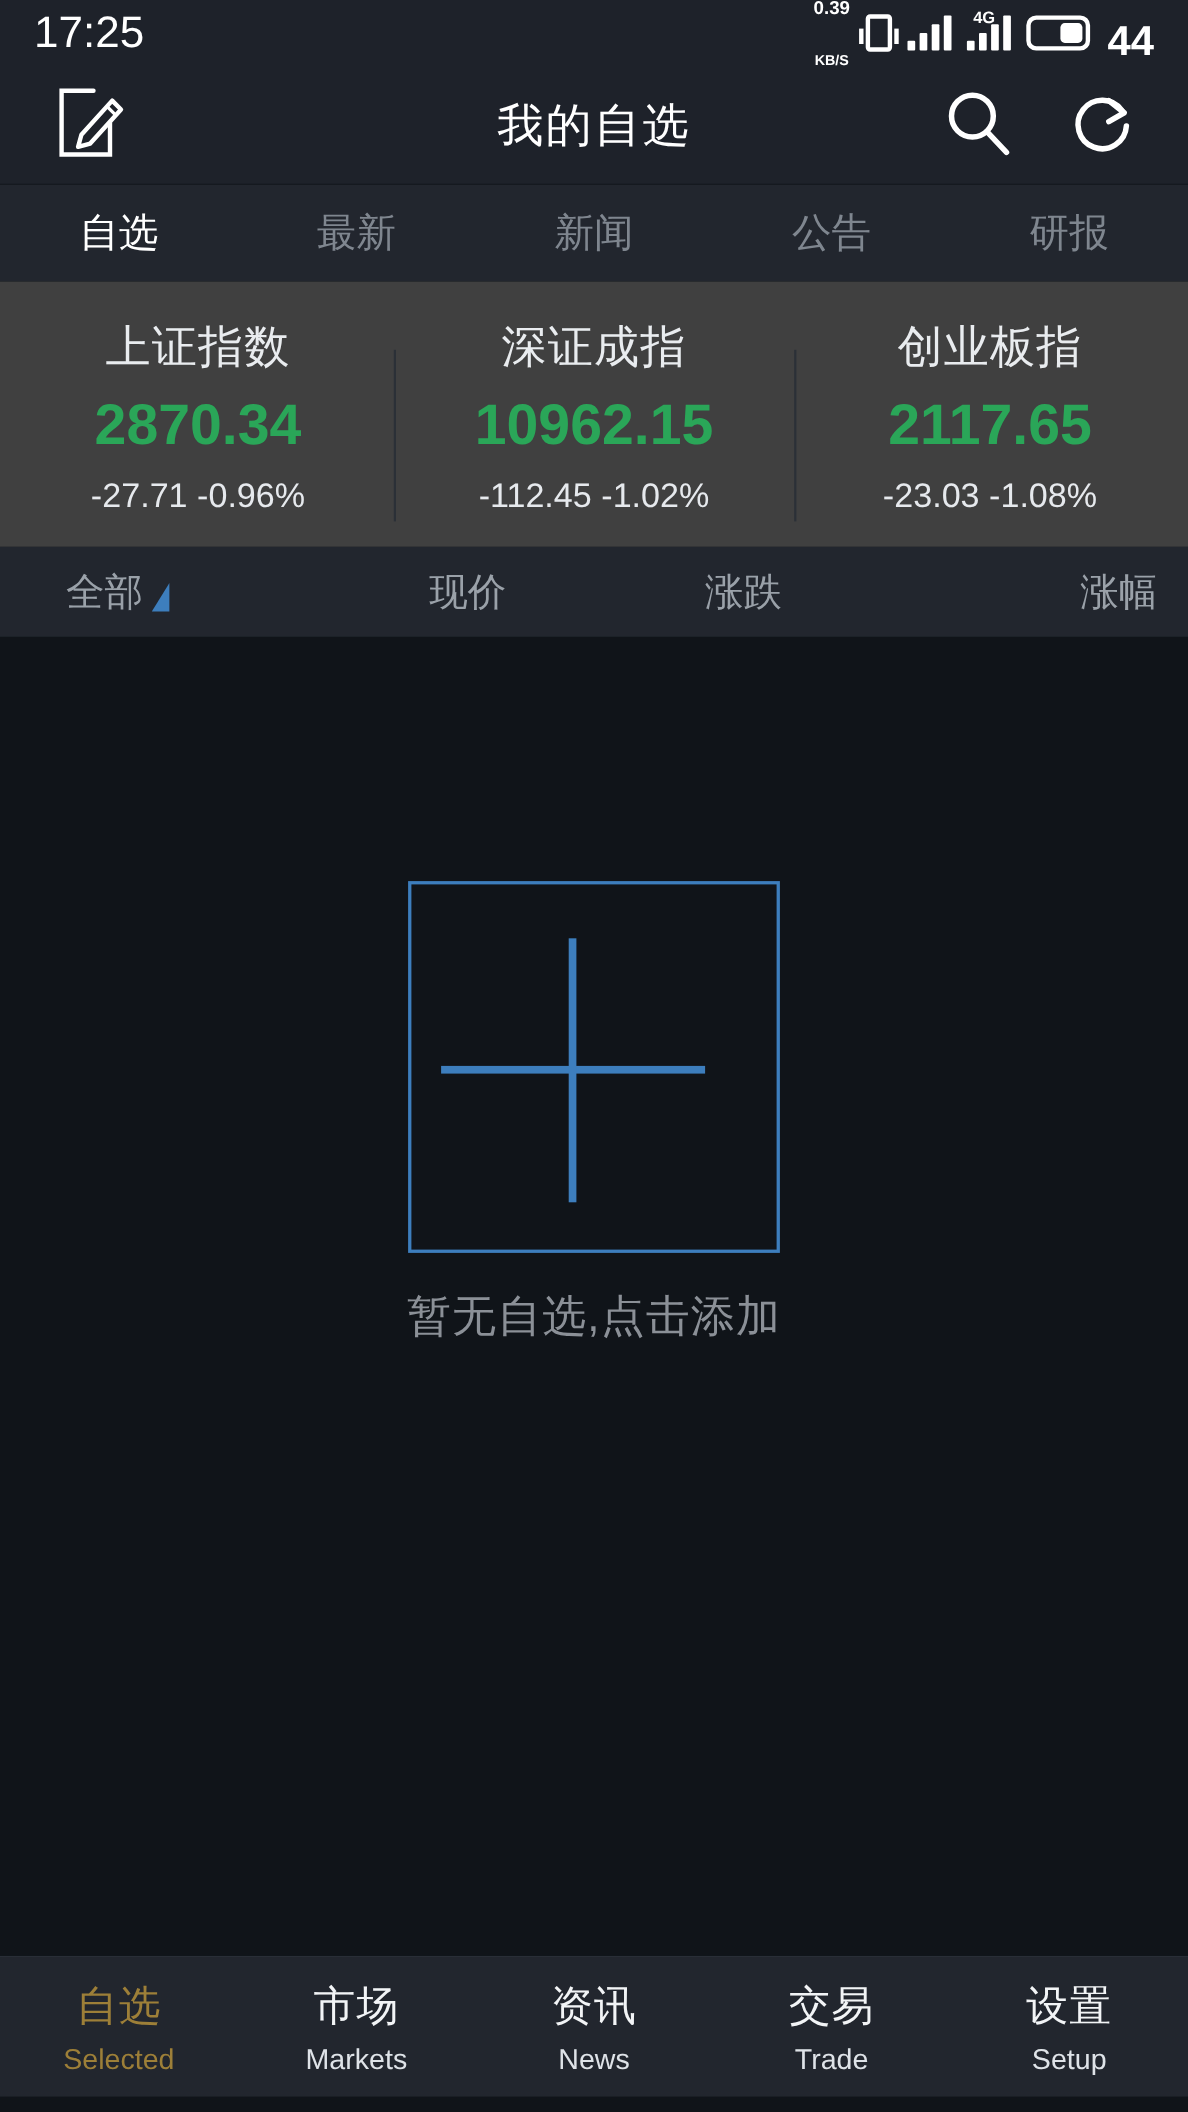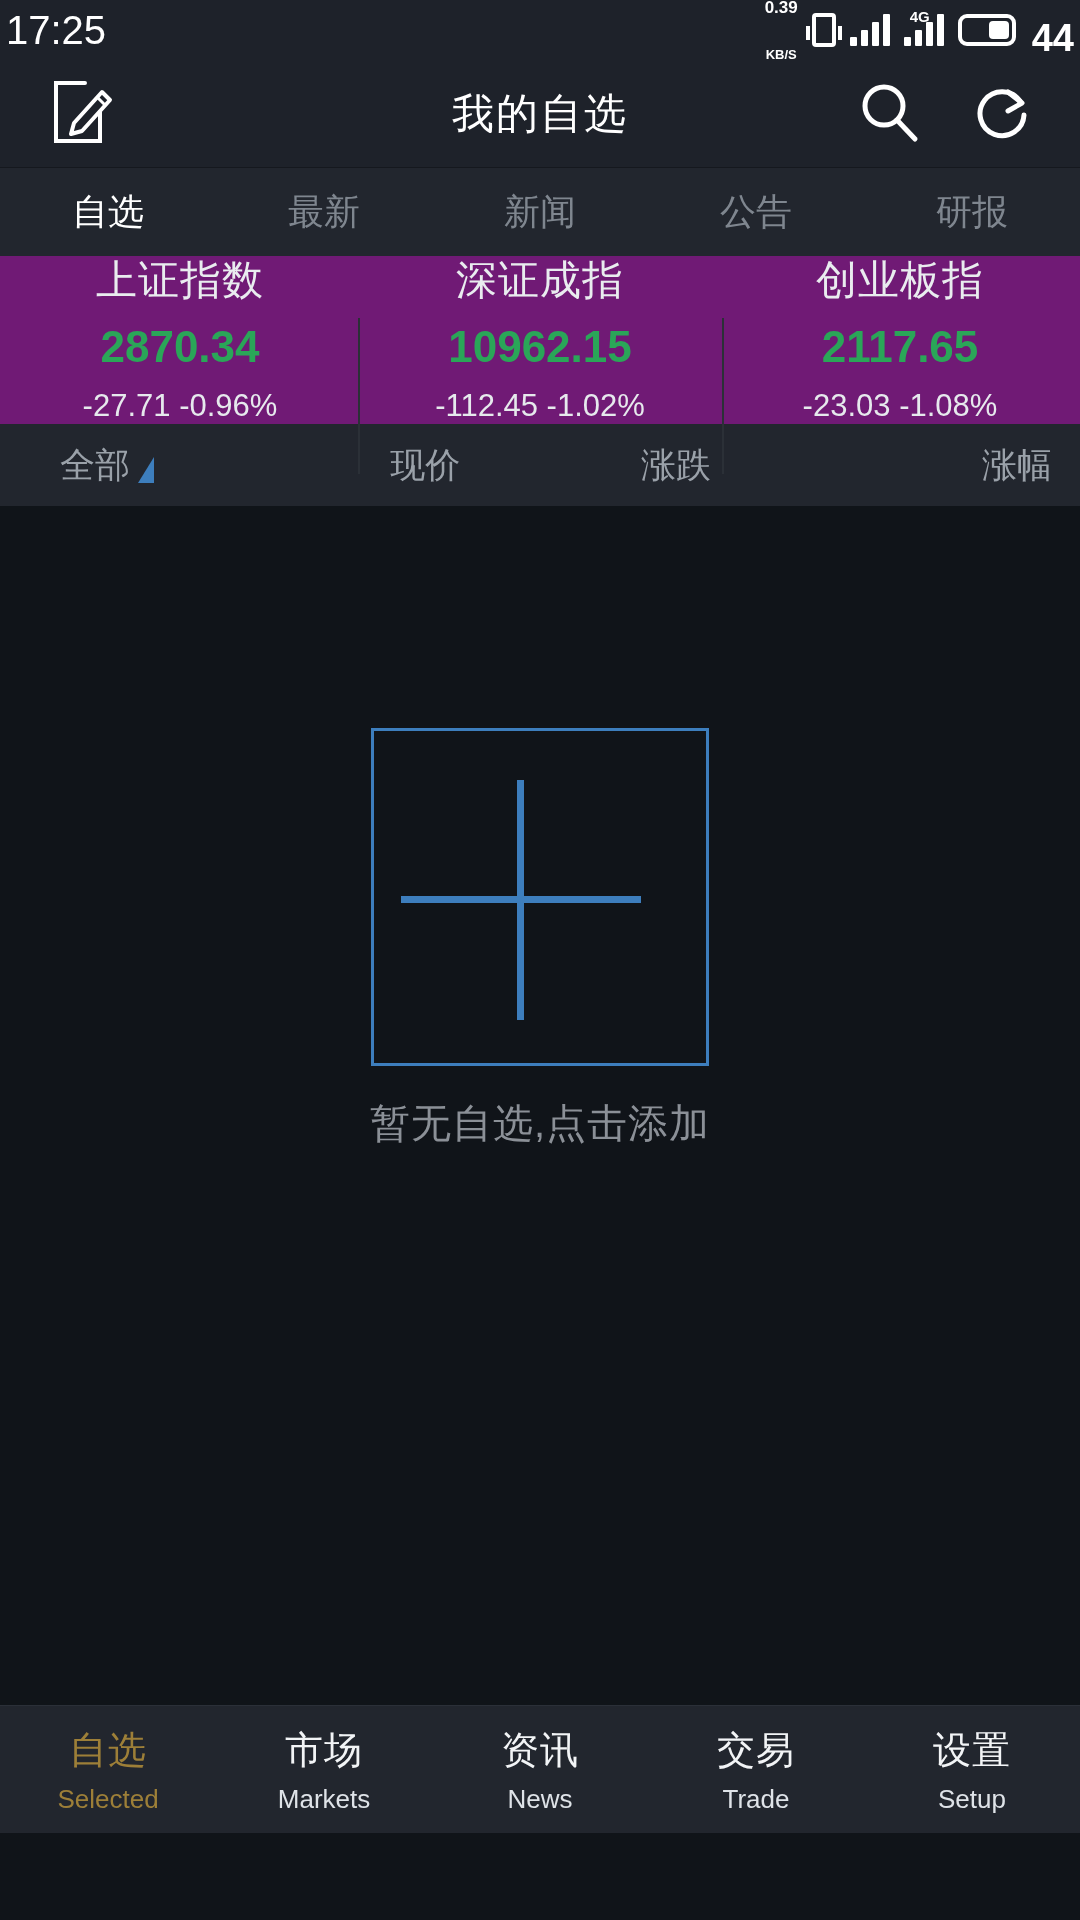--- a/index.html
+++ b/index.html
@@ -7,21 +7,21 @@
     width:1080px; height:1920px;
     background:#101419;
     font-family:"Liberation Sans","DejaVu Sans",sans-serif;
     overflow:hidden;
   }
 
   
   .statusbar{
     height:60px; background:#1e222a; color:#fff;
     display:flex; align-items:center; justify-content:space-between;
-    padding:0 6px;
+    padding:0 31px;
   }
   .clock{ font-size:40px; font-weight:400; letter-spacing:0px; }
   .status-right{ display:flex; align-items:center; gap:14px; }
   .netspeed{ display:flex; flex-direction:column; align-items:center;
              line-height:1.0; font-size:17px; font-weight:700;gap:32px; }
   .netspeed .n2{ font-size:13px; }
   .vib{ width:24px; height:34px; border:4px solid #fff; border-radius:4px; position:relative; }
   .vib:before,.vib:after{ content:""; position:absolute; top:9px; width:4px; height:14px; background:#fff; }
   .vib:before{ left:-10px; } .vib:after{ right:-10px; }
   .bars{ display:flex; align-items:flex-end; gap:4px; height:32px; }
@@ -46,26 +46,26 @@
   .tb-right{ position:absolute; right:46px; top:50%; transform:translateY(-50%);
              display:flex; align-items:center; gap:52px; }
 
   
   .tabs{ height:88px; background:#22262e; display:flex; align-items:center; }
   .tab{ flex:1; text-align:center; font-size:36px; color:#7f868f; }
   .tab.active{ color:#ffffff; }
 
   
   .indexpanel{
-    height:168px; background:#701a75; display:flex; align-items:flex-end;
+    height:241px; background:#404040; display:flex; align-items:center;
     position:relative; padding-top:4px;
   }
   .idx{ flex:1; text-align:center; position:relative; }
   .idx-name{ color:#e9ecef; font-size:41px; letter-spacing:1px; }
-  .idx-value{ font-size:44px; font-weight:700; margin-top:14px; }
+  .idx-value{ font-size:52px; font-weight:700; margin-top:14px; }
   .idx-chg{ color:#e6e9ed; font-size:31px; margin-top:16px; letter-spacing:0px; }
   .vdiv{ position:absolute; top:62px; width:2px; height:156px; background:#2b3037; }
   .vdiv.d1{ left:358px; } .vdiv.d2{ left:722px; }
 
   
   .sortbar{ height:82px; background:#22262e; display:flex; align-items:center;
             color:#9aa1a9; font-size:35px; }
   .sort-all{ width:300px; padding-left:60px; display:flex; align-items:flex-end; gap:8px; }
   .sort-col{ flex:1; text-align:center; }
   .sort-col.last{ text-align:right; padding-right:28px; }

